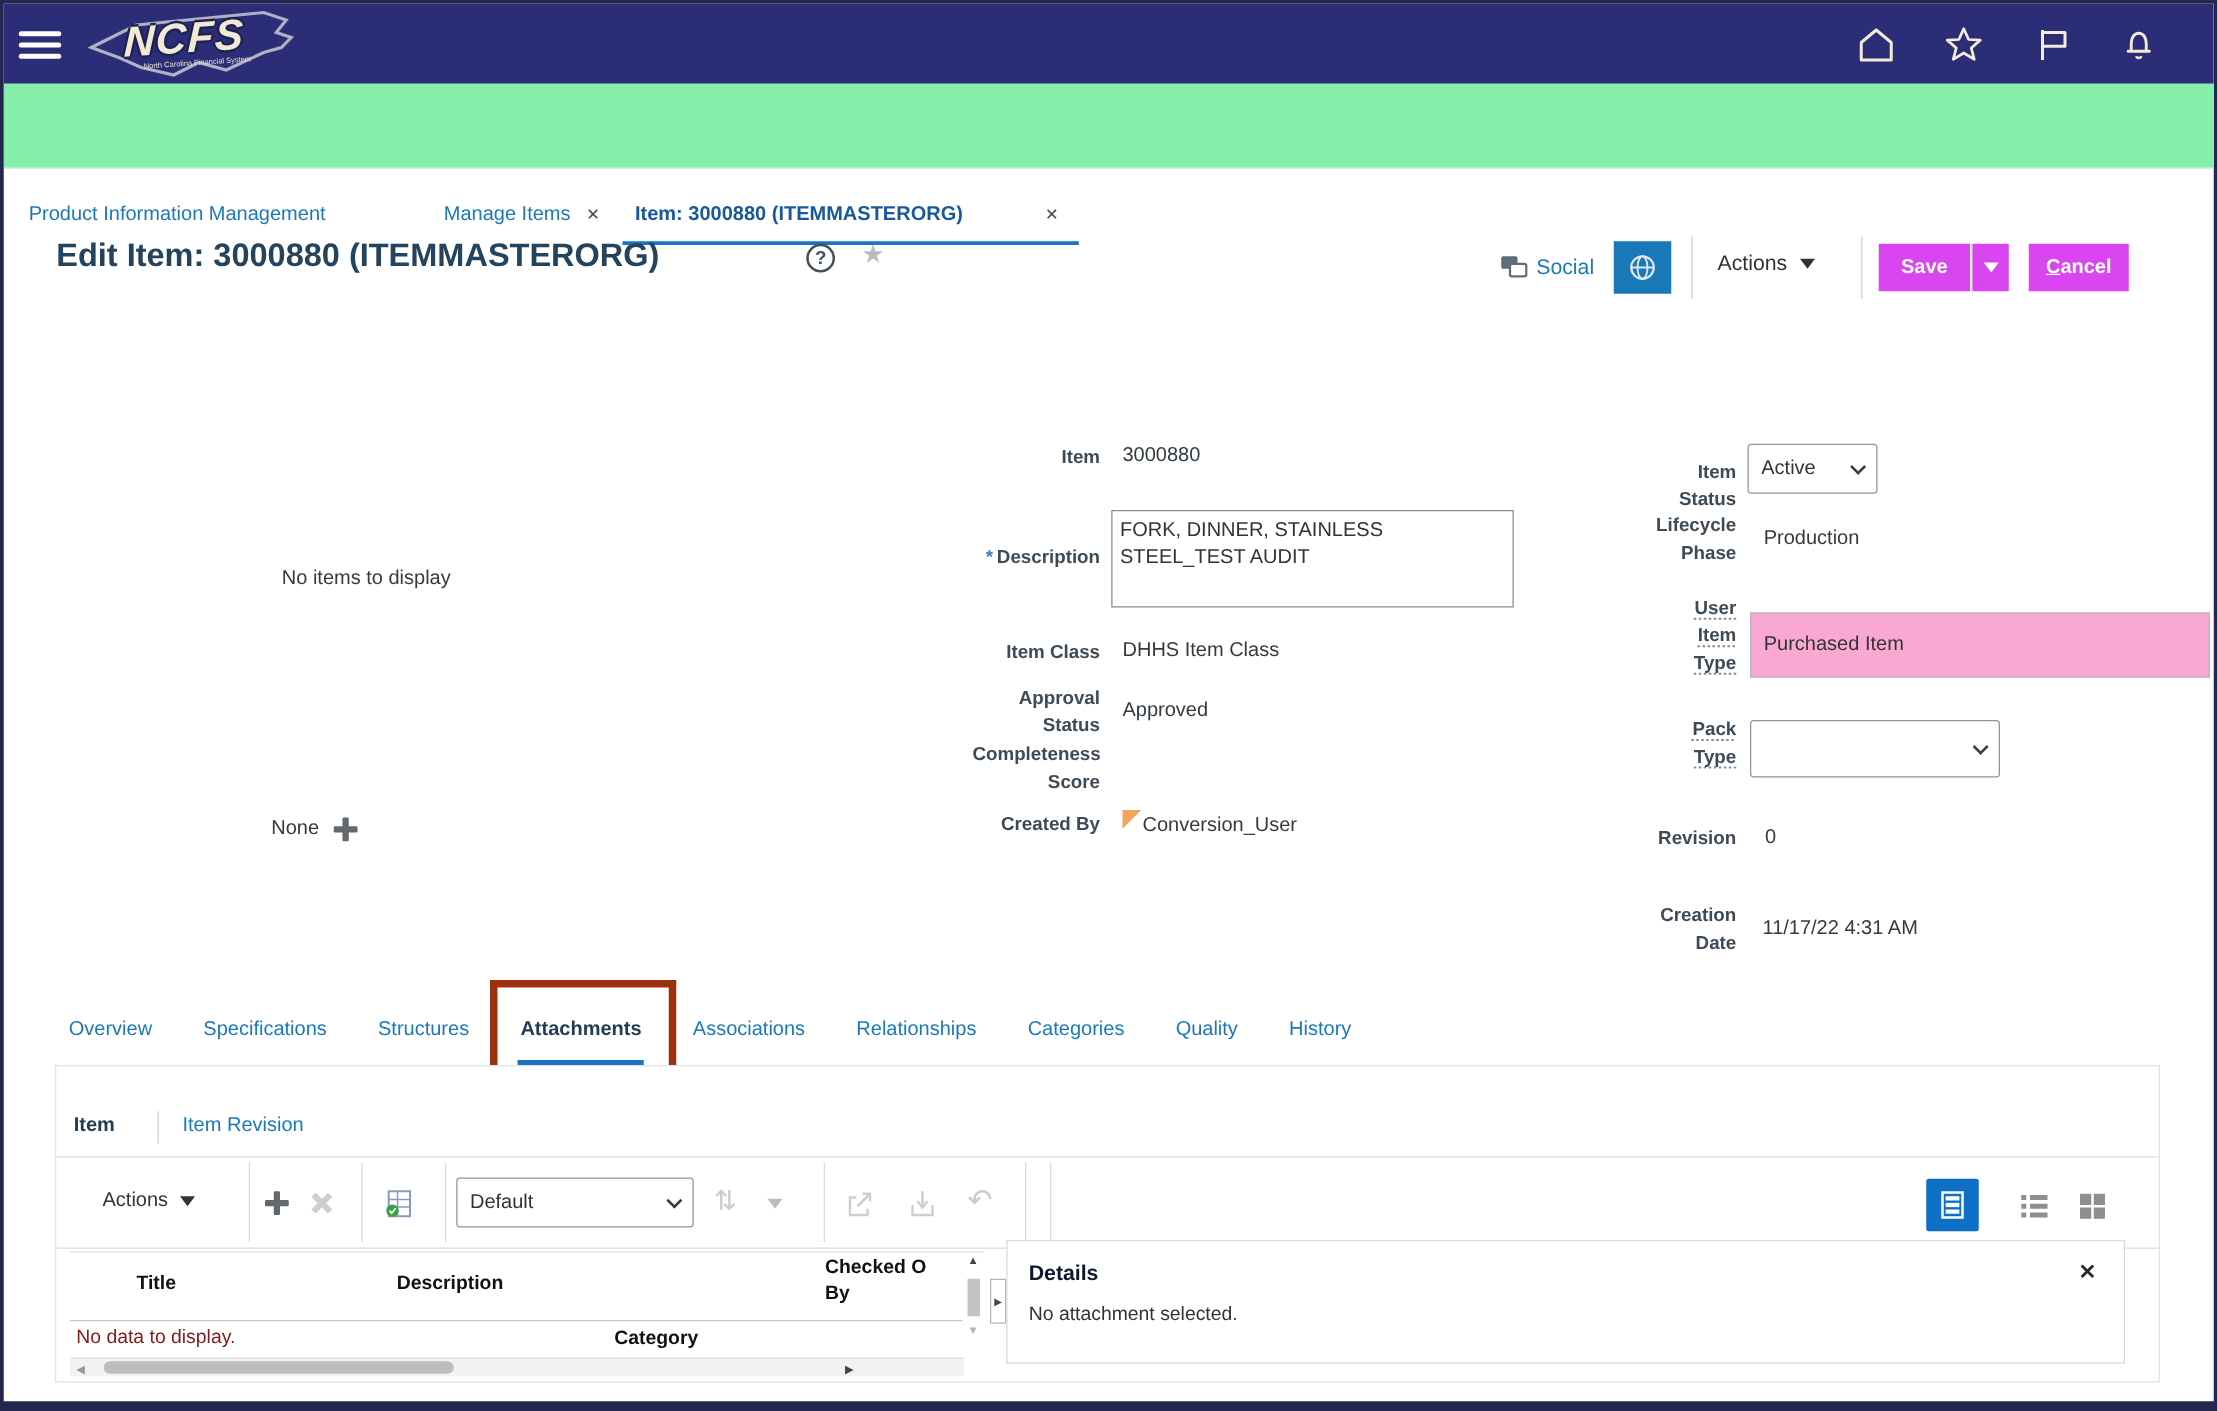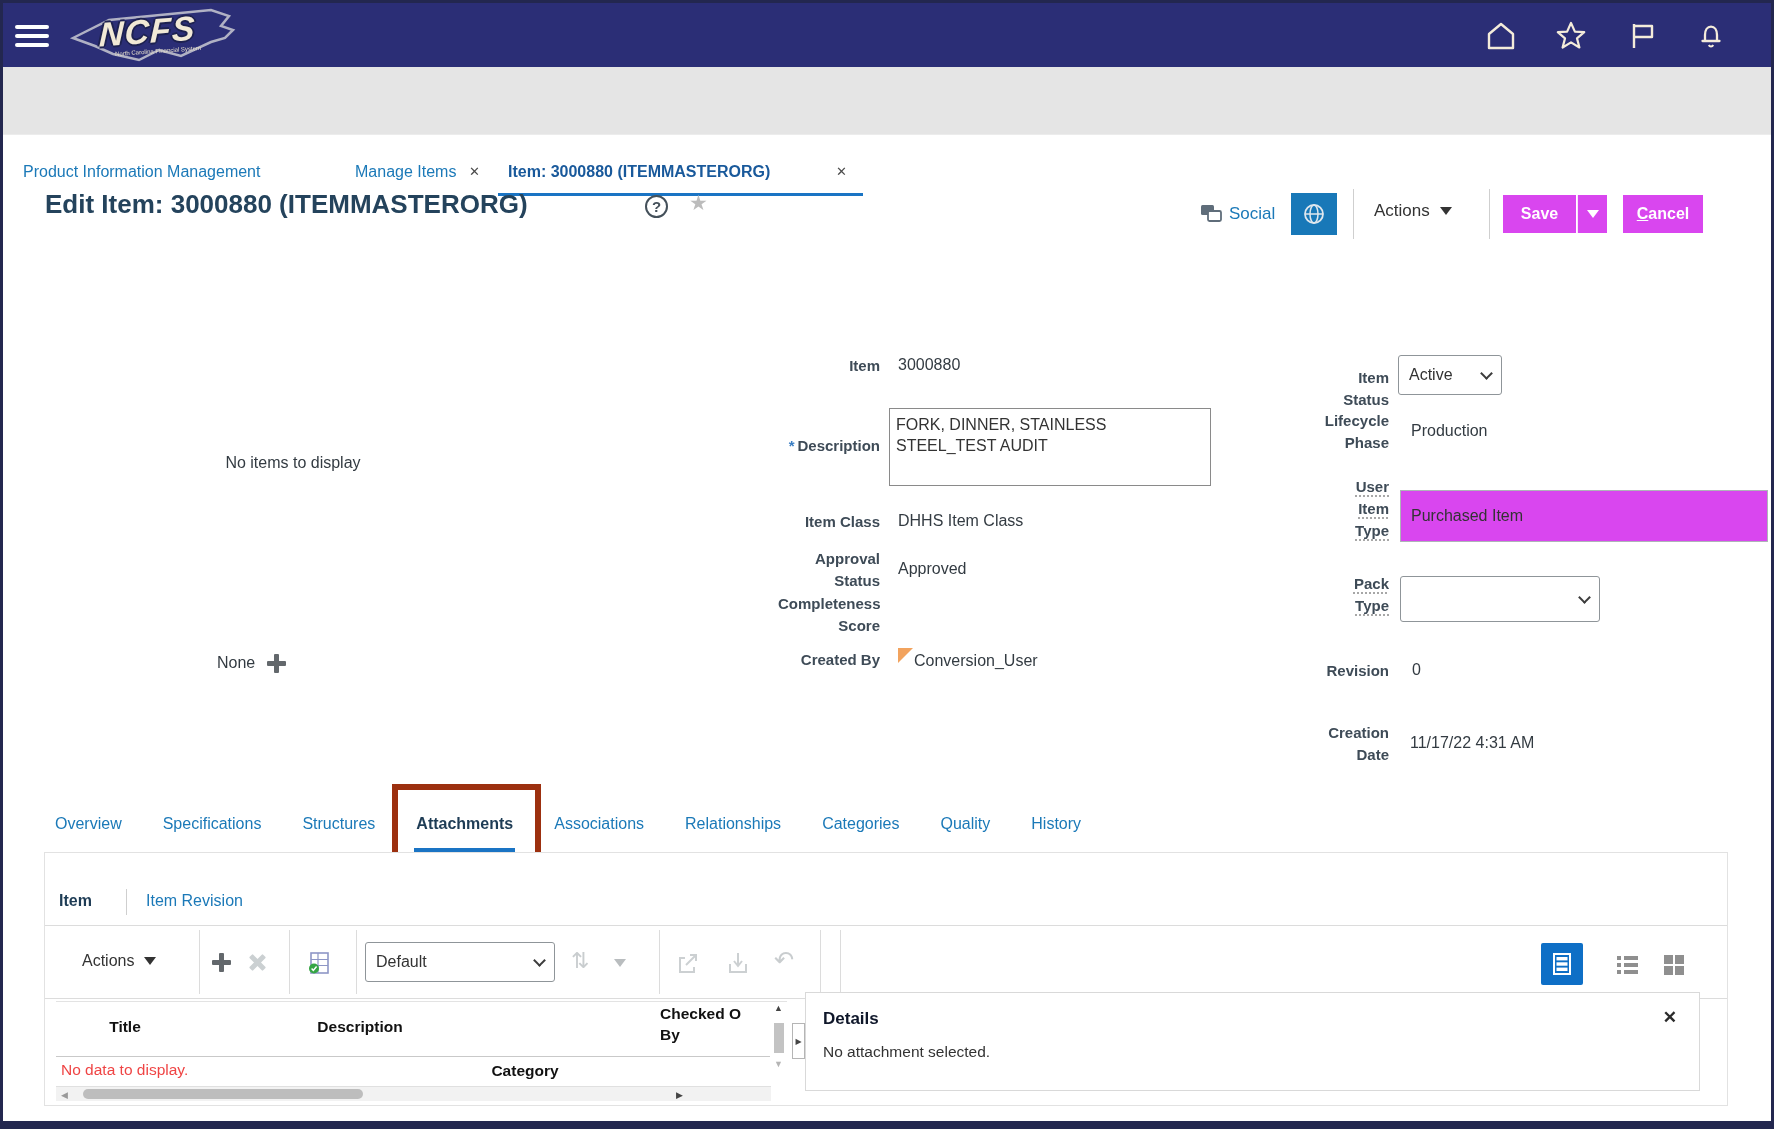--- a/index.html
+++ b/index.html
@@ -15,21 +15,21 @@
   .logo { position:absolute; left:58px; top:1px; width:200px; height:62px; }
   .logo svg { position:absolute; left:0; top:0; }
   .logo-text { position:absolute; left:38px; top:8px; font-size:34px; font-weight:bold; font-style:italic;
                letter-spacing:1px; color:#f1e9d6; transform:rotate(-4deg) skewX(-6deg);
                text-shadow:-2px 0 #1e2250, 2px 0 #1e2250, 0 -2px #1e2250, 0 2px #1e2250, 1px 1px #1e2250; }
   .logo-tagline { position:absolute; left:54px; top:44px; font-size:6px; color:#e7e0cc; transform:rotate(-4deg); white-space:nowrap; }
   .appbar-icons { position:absolute; right:0; top:0; }
   .appbar-icon { position:absolute; top:17px; width:32px; height:32px; cursor:pointer; }
 
   
-  .tabbar { position:absolute; left:0; top:64px; width:100%; height:68px; background:#e5e5e5; border-bottom:1px solid #ececec; }
+  .tabbar { position:absolute; left:0; top:64px; width:100%; height:68px; background:#86efac; border-bottom:1px solid #ececec; }
   .doc-tab { position:absolute; top:96px; font-size:16px; color:#1b79b8; white-space:nowrap; cursor:pointer; }
   .doc-tab.active { color:#19599b; font-weight:bold; }
   .tab-x { position:absolute; top:97px; font-size:13px; color:#4a4a4a; cursor:pointer; }
   .tab-x::before { content:'\2715'; }
   .active-tab-underline { position:absolute; left:495px; top:126px; width:365px; height:3px; background:#1a74c4; }
 
   
   .page-title { position:absolute; left:42px; top:186px; font-size:26px; color:#24435c; }
   .help-icon { position:absolute; left:642px; top:192px; width:23px; height:23px; border:2px solid #44505a;
                border-radius:50%; color:#44505a; font-size:15px; font-weight:bold; text-align:center; line-height:19px; cursor:pointer; }
@@ -58,21 +58,21 @@
   .mid-label { left:640px; width:237px; }
   .right-label { left:1150px; width:236px; }
   .flabel .inner { display:inline-block; text-align:right; }
   .dotted .inner { text-decoration:underline dotted #8a8a8a; text-underline-offset:4px; }
   .req { color:#3b7fc4; font-weight:bold; margin-right:3px; }
   .desc-area { position:absolute; left:886px; top:405px; width:322px; height:78px; border:1px solid #8a8a8a;
                font-family:"Liberation Sans", sans-serif; font-size:16px; color:#333; padding:5px 6px; resize:none; line-height:21px; background:#fff; }
   .fake-select { position:absolute; background:#fff; border:1px solid #8f9599; border-radius:3px;
                  display:flex; align-items:center; justify-content:space-between; padding:0 10px; font-size:16px; color:#333; cursor:pointer; }
   .chev { width:9px; height:9px; border-right:2px solid #3c3c3c; border-bottom:2px solid #3c3c3c; transform:rotate(45deg); margin-top:-4px; }
-  .text-input { position:absolute; border:1px solid #aeb4b8; background:#d946ef; font-family:"Liberation Sans", sans-serif;
+  .text-input { position:absolute; border:1px solid #aeb4b8; background:#f9a8d4; font-family:"Liberation Sans", sans-serif;
                 font-size:16px; color:#333; padding:0 10px; }
   .flag-corner { position:absolute; width:0; height:0; border-top:15px solid #f2a35e; border-right:15px solid transparent; }
   .none-row { position:absolute; left:214px; top:650px; display:flex; align-items:center; gap:12px; }
   .plus-icon { position:relative; width:19px; height:19px; display:inline-block; cursor:pointer; }
   .plus-icon::before { content:''; position:absolute; left:0; top:7px; width:19px; height:5px; background:#63686c; border-radius:1px; }
   .plus-icon::after { content:''; position:absolute; left:7px; top:0; width:5px; height:19px; background:#63686c; border-radius:1px; }
   .x-del { transform:rotate(45deg); }
   .x-del::before, .x-del::after { background:#cbd0d2; }
 
   
@@ -95,21 +95,21 @@
   .sort-glyph::before { content:'\21C5'; font-size:22px; }
   .undo-glyph::before { content:'\21B6'; font-size:24px; }
   .caret-gray { width:0; height:0; border-left:6px solid transparent; border-right:6px solid transparent; border-top:8px solid #b9bdbf; }
   .view-btn { position:absolute; top:17px; width:42px; height:42px; display:flex; align-items:center; justify-content:center; cursor:pointer; border-radius:2px; }
   .view-btn.active { background:#0e6fc6; }
 
   
   .thead-cell { position:absolute; font-size:15.5px; font-weight:bold; color:#111; line-height:21px; }
   .thead-border { position:absolute; left:11px; top:203px; width:714px; height:1px; background:#c9c9c9; }
   .pane-top { position:absolute; left:11px; top:148px; width:731px; height:1px; background:#e3e3e3; }
-  .nodata { position:absolute; left:16px; top:208px; font-size:15.5px; color:#ef4444; }
+  .nodata { position:absolute; left:16px; top:208px; font-size:15.5px; color:#7f1d1d; }
   .vscroll { position:absolute; left:727px; top:150px; width:15px; height:78px; }
   .vscroll .up { position:absolute; top:0; left:2px; font-size:9px; color:#444; }
   .vscroll .up::before { content:'\25B2'; }
   .vscroll .thumb { position:absolute; top:20px; left:2px; width:10px; height:30px; background:#c3c3c3; }
   .vscroll .down { position:absolute; top:56px; left:2px; font-size:9px; color:#b5b5b5; }
   .vscroll .down::before { content:'\25BC'; }
   .splitter { position:absolute; left:747px; top:170px; width:13px; height:36px; border:1px solid #b5b5b5; background:#fff;
               font-size:8px; color:#444; display:flex; align-items:center; justify-content:center; cursor:pointer; }
   .splitter::before { content:'\25B6'; }
   .hscroll { position:absolute; left:11px; top:233px; width:715px; height:15px; background:#f2f2f2; border-top:1px solid #e0e0e0; }

